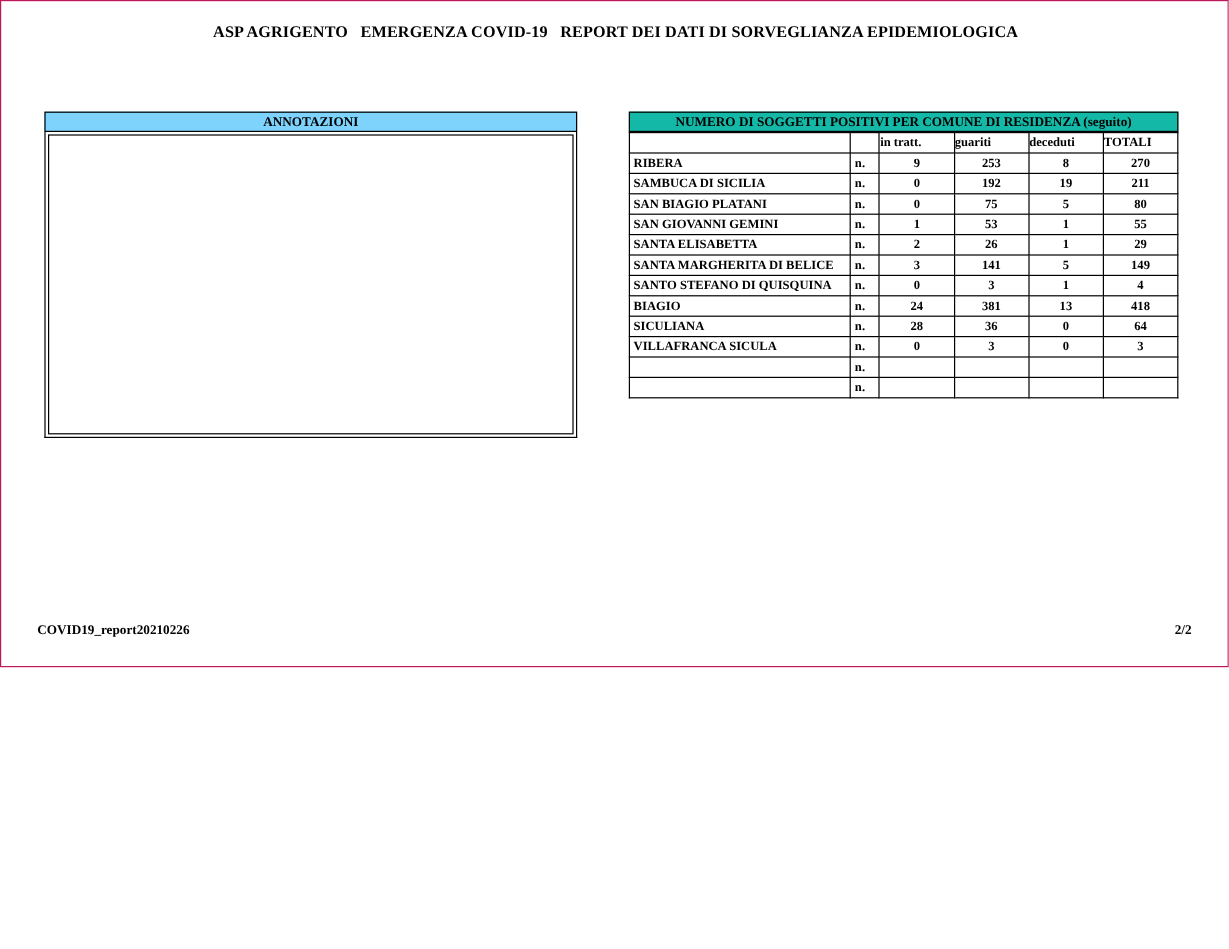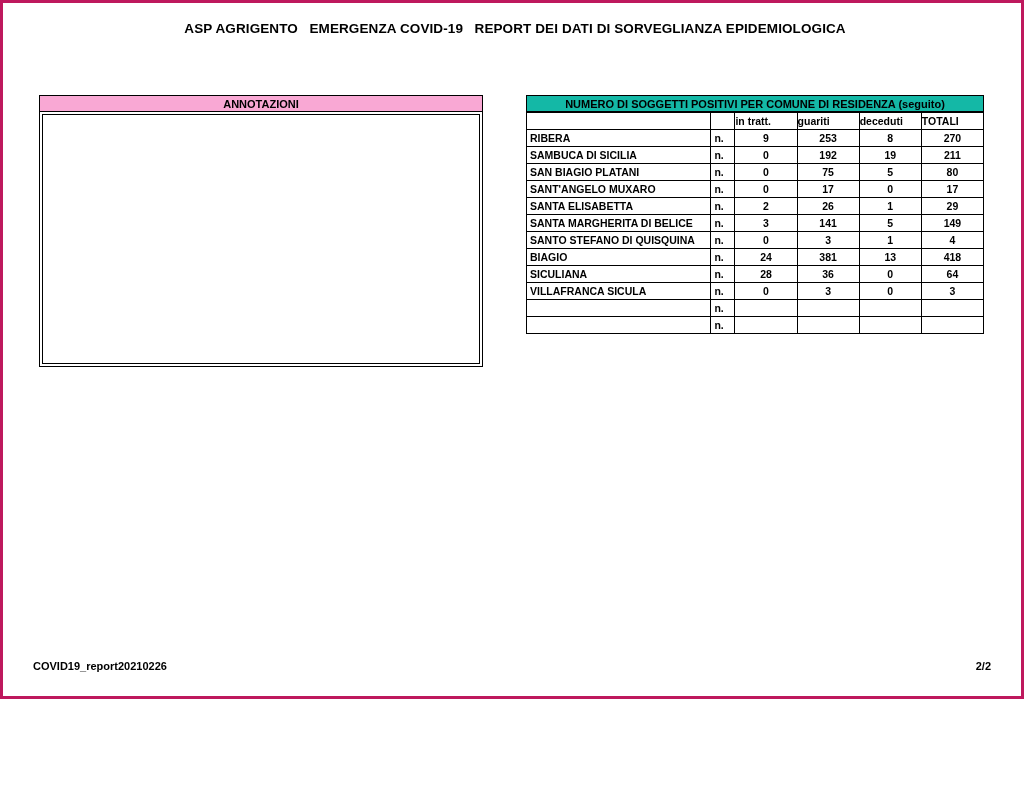--- a/index.html
+++ b/index.html
@@ -13,24 +13,25 @@
     position: relative;
     font-family: "Liberation Sans", sans-serif;
     color: #000000;
     overflow: hidden;
   }
 
   
   .page {
     position: absolute;
     left: 0; top: 0;
-    width: 1024px; height: 699px;
-    box-sizing: border-box;
-    border: 3px solid #be185d;
+    width: 1024px; height: 556px;
+    box-sizing: border-box;
+    border: 1px solid #be185d;
     background: #ffffff;
+    font-family: Liberation Serif, serif;
   }
 
   
   .doc-title {
     position: absolute;
     left: 0;
     top: 18px;
     width: 1024px;
     text-align: center;
     font-size: 13.5px;
@@ -43,21 +44,21 @@
   .annot-wrap {
     position: absolute;
     left: 36px;
     top: 92px;
     width: 444px;
   }
   .annot-header {
     box-sizing: border-box;
     height: 17px;
     line-height: 16px;
-    background: #f9a8d4;
+    background: #7dd3fc;
     border: 1px solid #000000;
     text-align: center;
     font-size: 11px;
     font-weight: bold;
   }
   .annot-body {
     box-sizing: border-box;
     height: 255px;
     border: 1px solid #000000;
     border-top: none;
@@ -183,26 +184,26 @@
         </tr>
         <tr>
           <td class="c-name">SAN BIAGIO PLATANI</td>
           <td class="c-n">n.</td>
           <td class="c-num">0</td>
           <td class="c-num">75</td>
           <td class="c-num">5</td>
           <td class="c-tot">80</td>
         </tr>
         <tr>
-          <td class="c-name">SANT'ANGELO MUXARO</td>
-          <td class="c-n">n.</td>
-          <td class="c-num">0</td>
-          <td class="c-num">17</td>
-          <td class="c-num">0</td>
-          <td class="c-tot">17</td>
+          <td class="c-name">SAN GIOVANNI GEMINI</td>
+          <td class="c-n">n.</td>
+          <td class="c-num">1</td>
+          <td class="c-num">53</td>
+          <td class="c-num">1</td>
+          <td class="c-tot">55</td>
         </tr>
         <tr>
           <td class="c-name">SANTA ELISABETTA</td>
           <td class="c-n">n.</td>
           <td class="c-num">2</td>
           <td class="c-num">26</td>
           <td class="c-num">1</td>
           <td class="c-tot">29</td>
         </tr>
         <tr>

